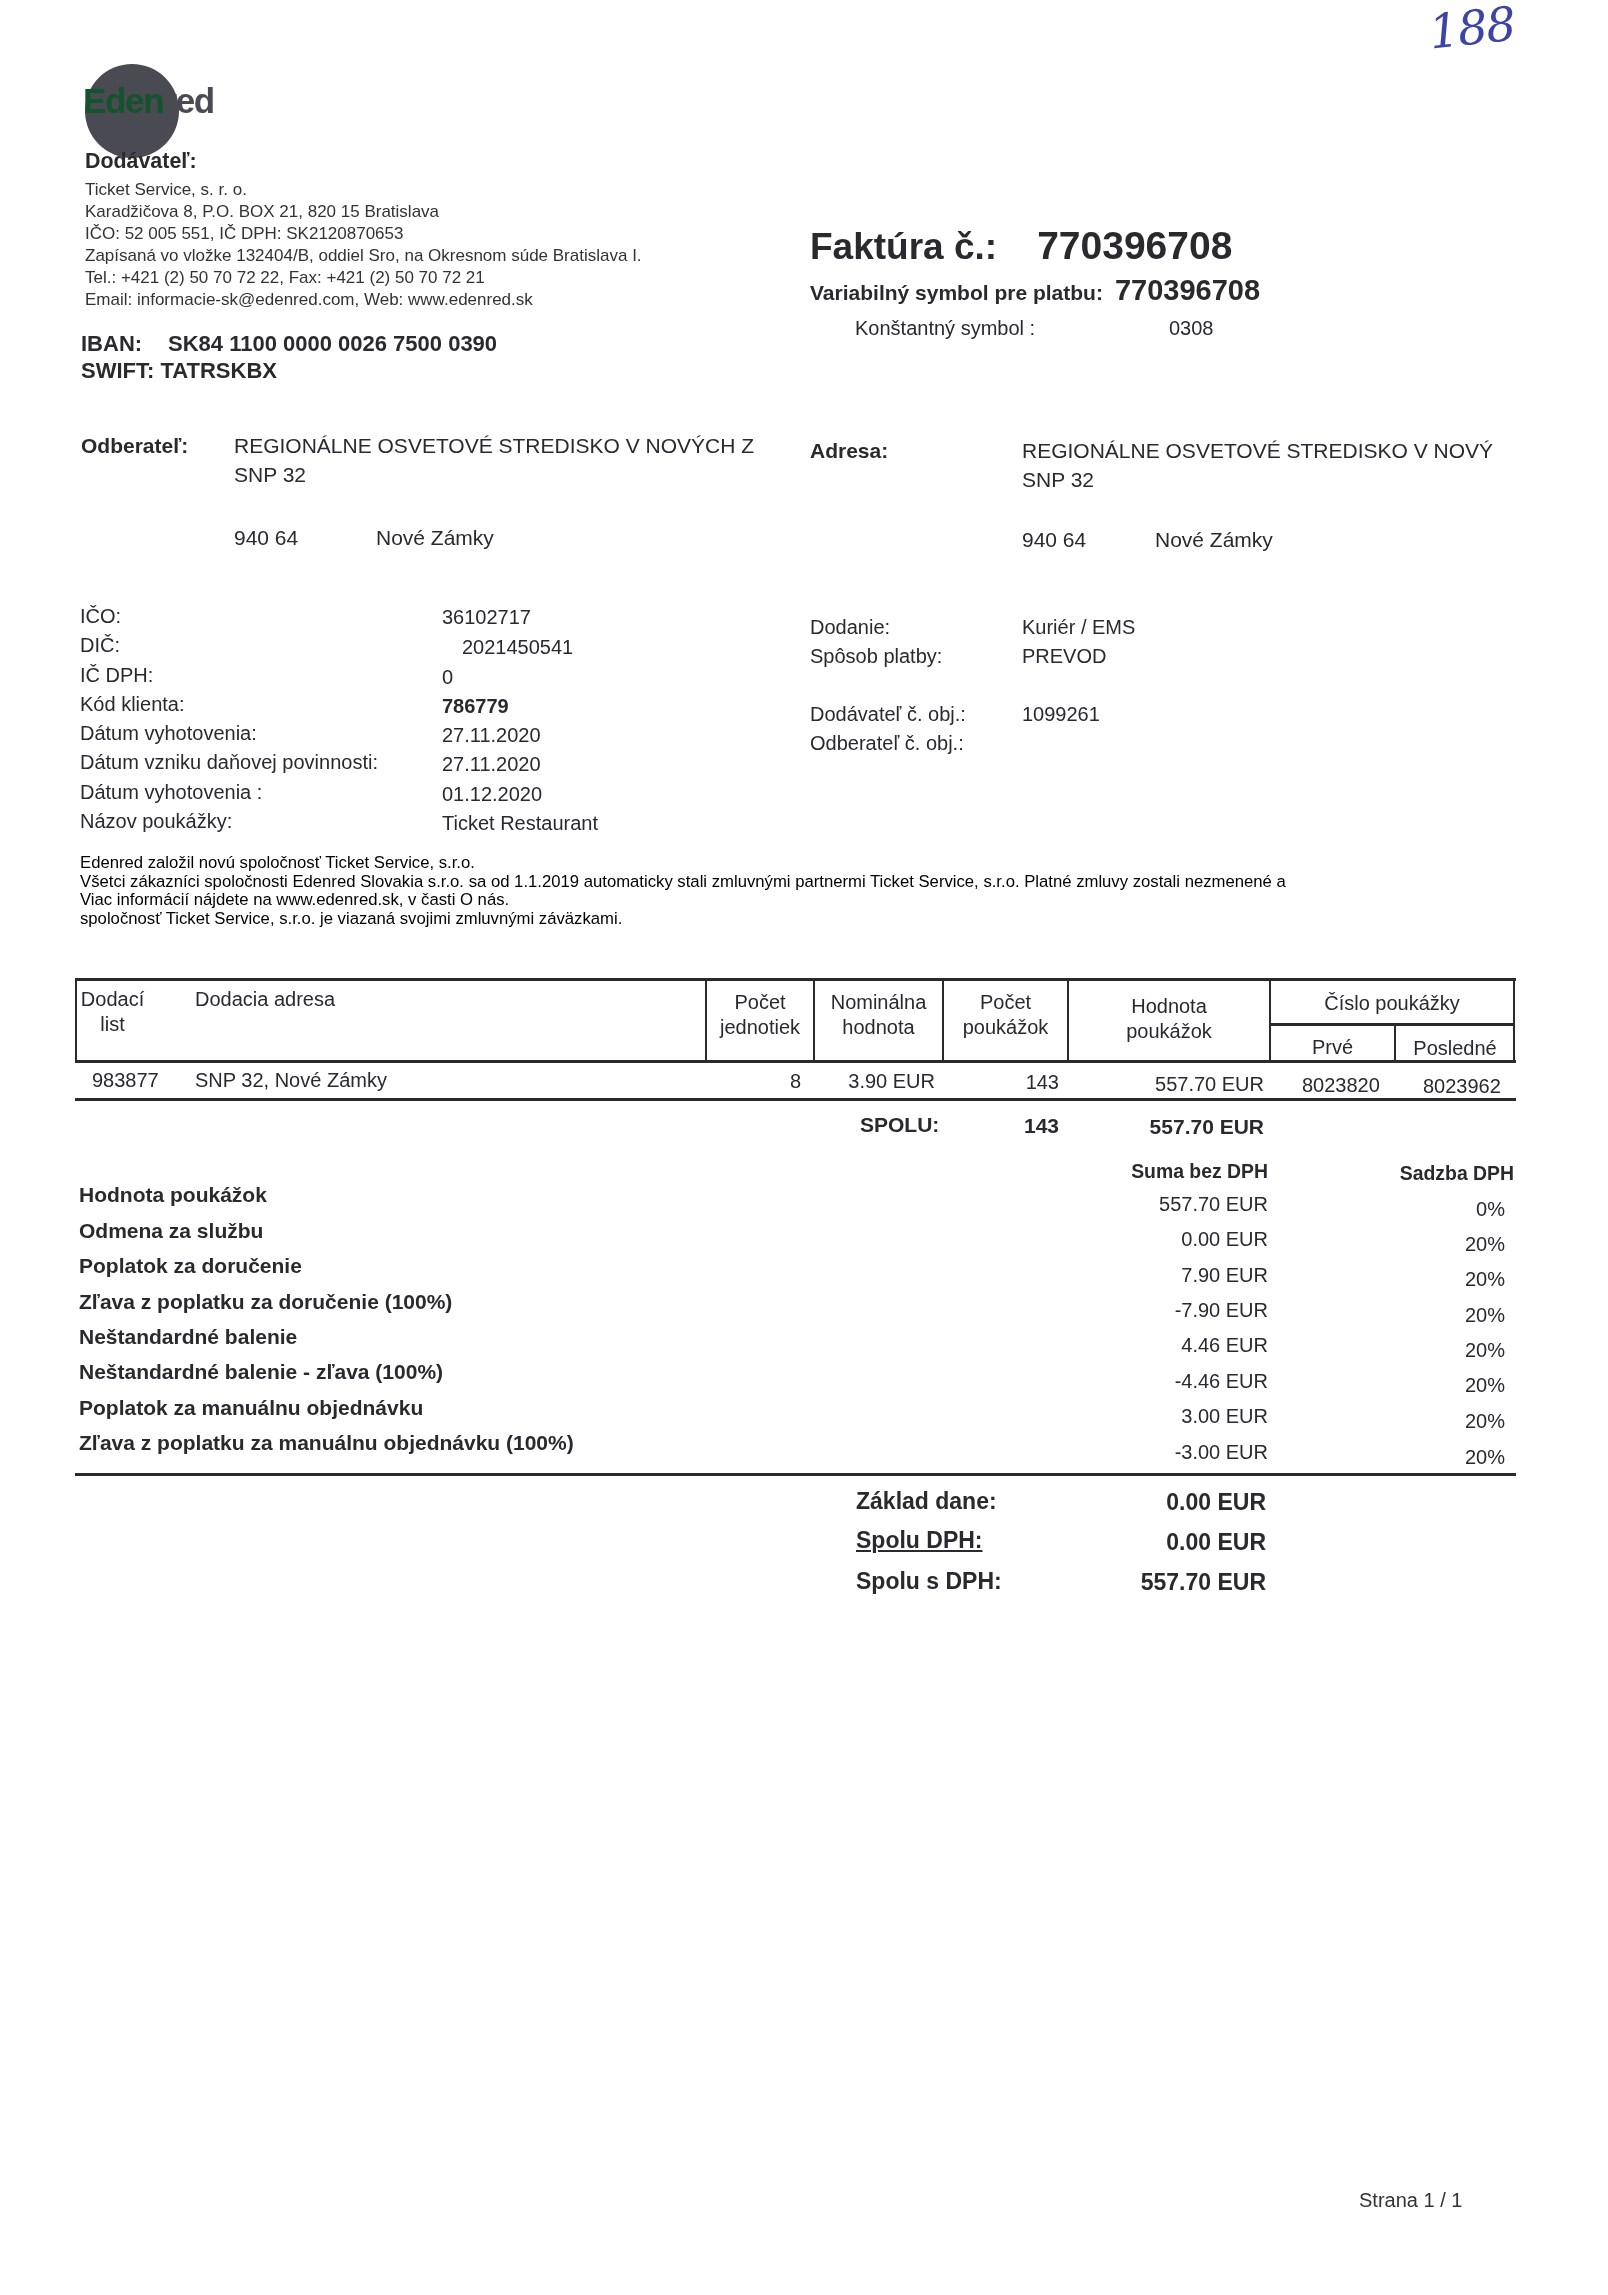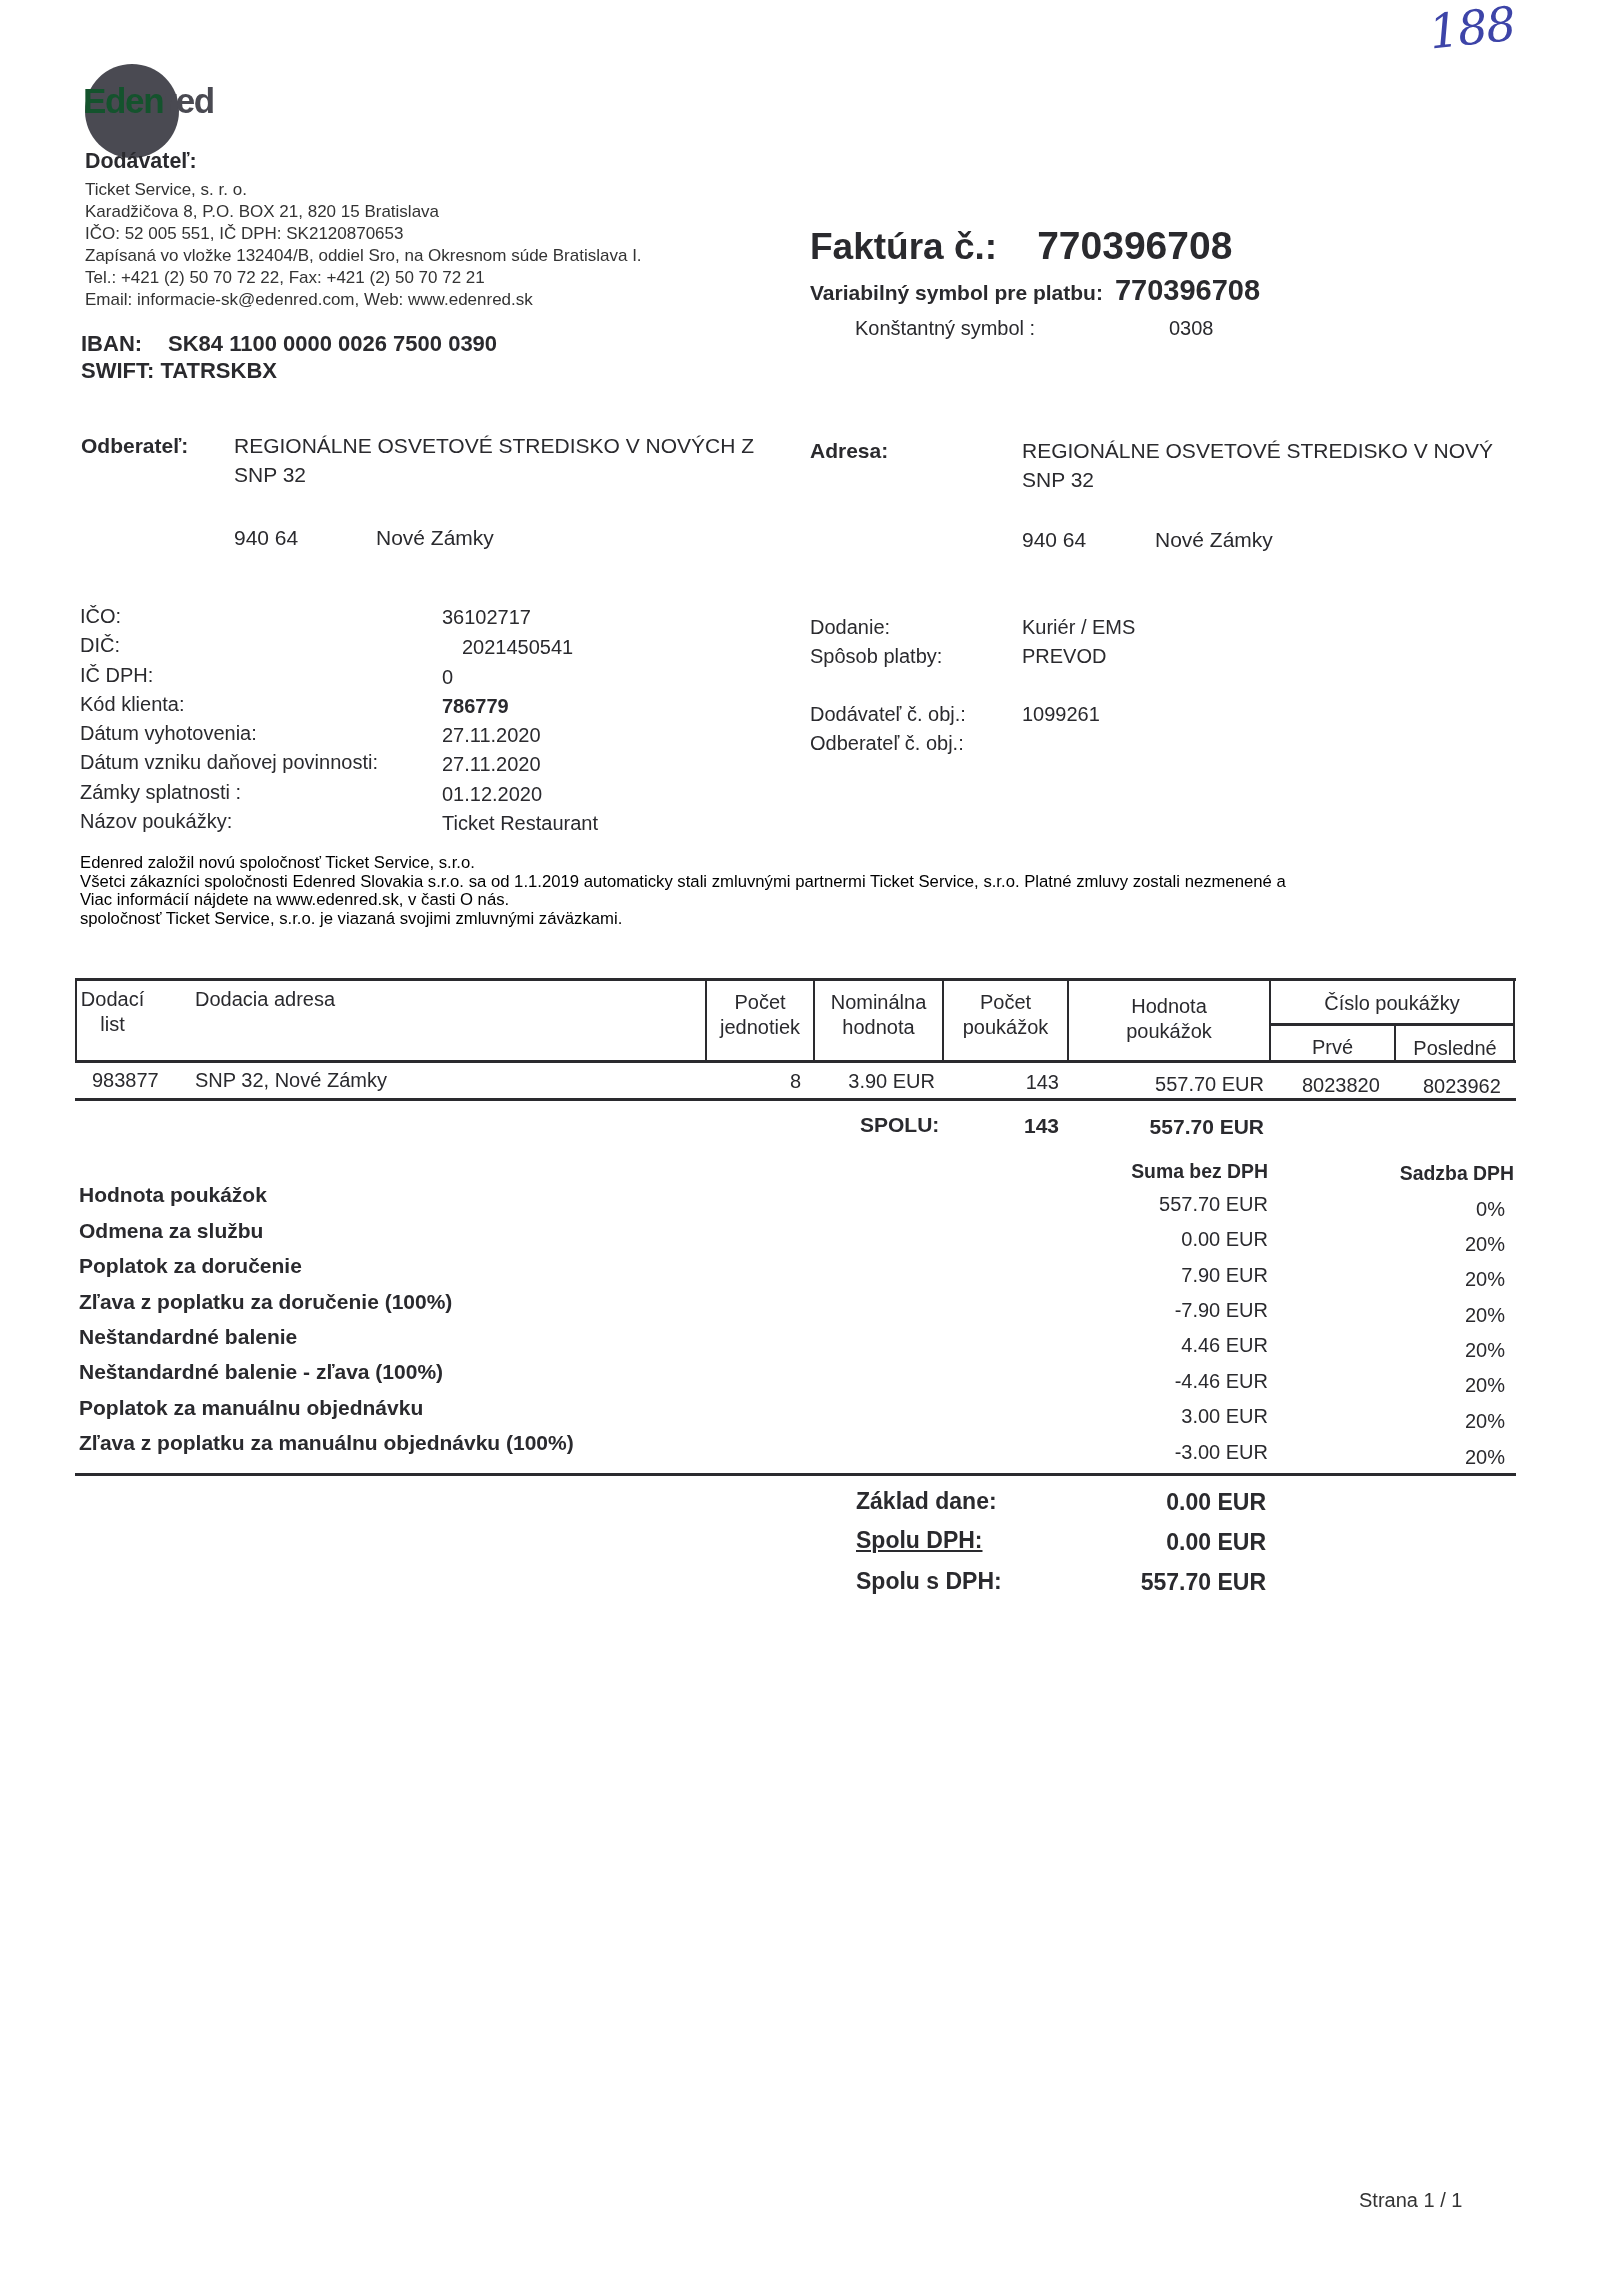--- a/index.html
+++ b/index.html
@@ -114,21 +114,21 @@
 <div class="abs info-lbl" style="left:80px; top:634px;">DIČ:</div>
 <div class="abs info-val" style="left:442px; top:636px;margin-left:20px;">2021450541</div>
 <div class="abs info-lbl" style="left:80px; top:664px;">IČ DPH:</div>
 <div class="abs info-val" style="left:442px; top:666px;">0</div>
 <div class="abs info-lbl" style="left:80px; top:693px;">Kód  klienta:</div>
 <div class="abs info-val b" style="left:442px; top:695px;">786779</div>
 <div class="abs info-lbl" style="left:80px; top:722px;">Dátum vyhotovenia:</div>
 <div class="abs info-val" style="left:442px; top:724px;">27.11.2020</div>
 <div class="abs info-lbl" style="left:80px; top:751px;">Dátum vzniku daňovej povinnosti:</div>
 <div class="abs info-val" style="left:442px; top:753px;">27.11.2020</div>
-<div class="abs info-lbl" style="left:80px; top:781px;">Zámky splatnosti :</div>
+<div class="abs info-lbl" style="left:80px; top:781px;">Dátum vyhotovenia :</div>
 <div class="abs info-val" style="left:442px; top:783px;">01.12.2020</div>
 <div class="abs info-lbl" style="left:80px; top:810px;">Názov poukážky:</div>
 <div class="abs info-val" style="left:442px; top:812px;">Ticket Restaurant</div>
 
 <div class="abs info-lbl" style="left:810px; top:616px;">Dodanie:</div>
 <div class="abs info-val" style="left:1022px; top:616px;">Kuriér / EMS</div>
 <div class="abs info-lbl" style="left:810px; top:645px;">Spôsob platby:</div>
 <div class="abs info-val" style="left:1022px; top:645px;">PREVOD</div>
 <div class="abs info-lbl" style="left:810px; top:703px;">Dodávateľ č. obj.:</div>
 <div class="abs info-val" style="left:1022px; top:703px;">1099261</div>

